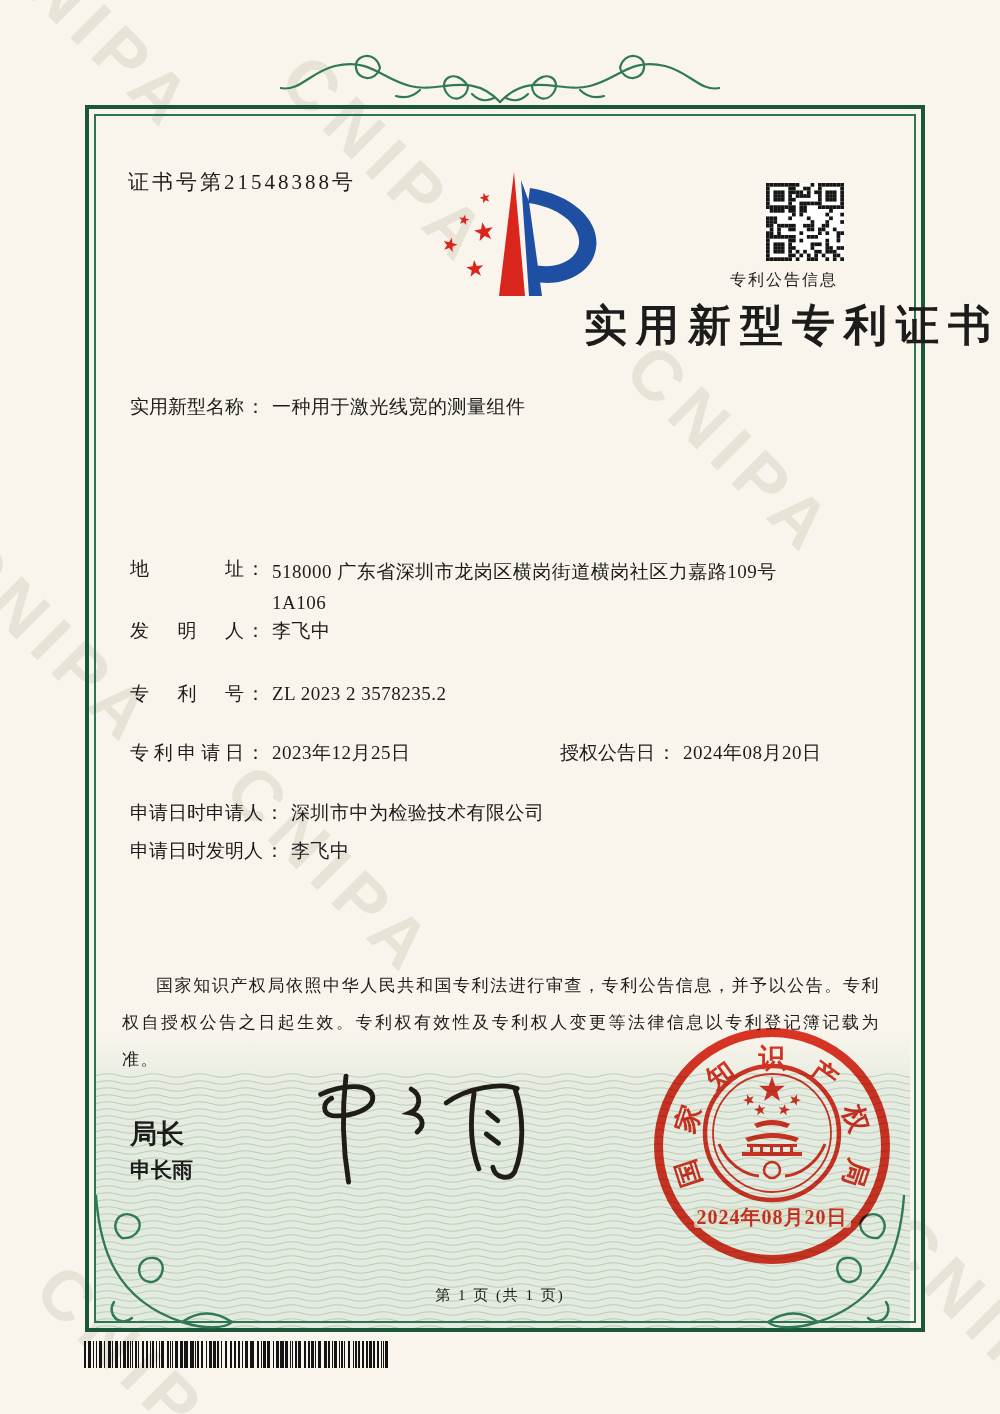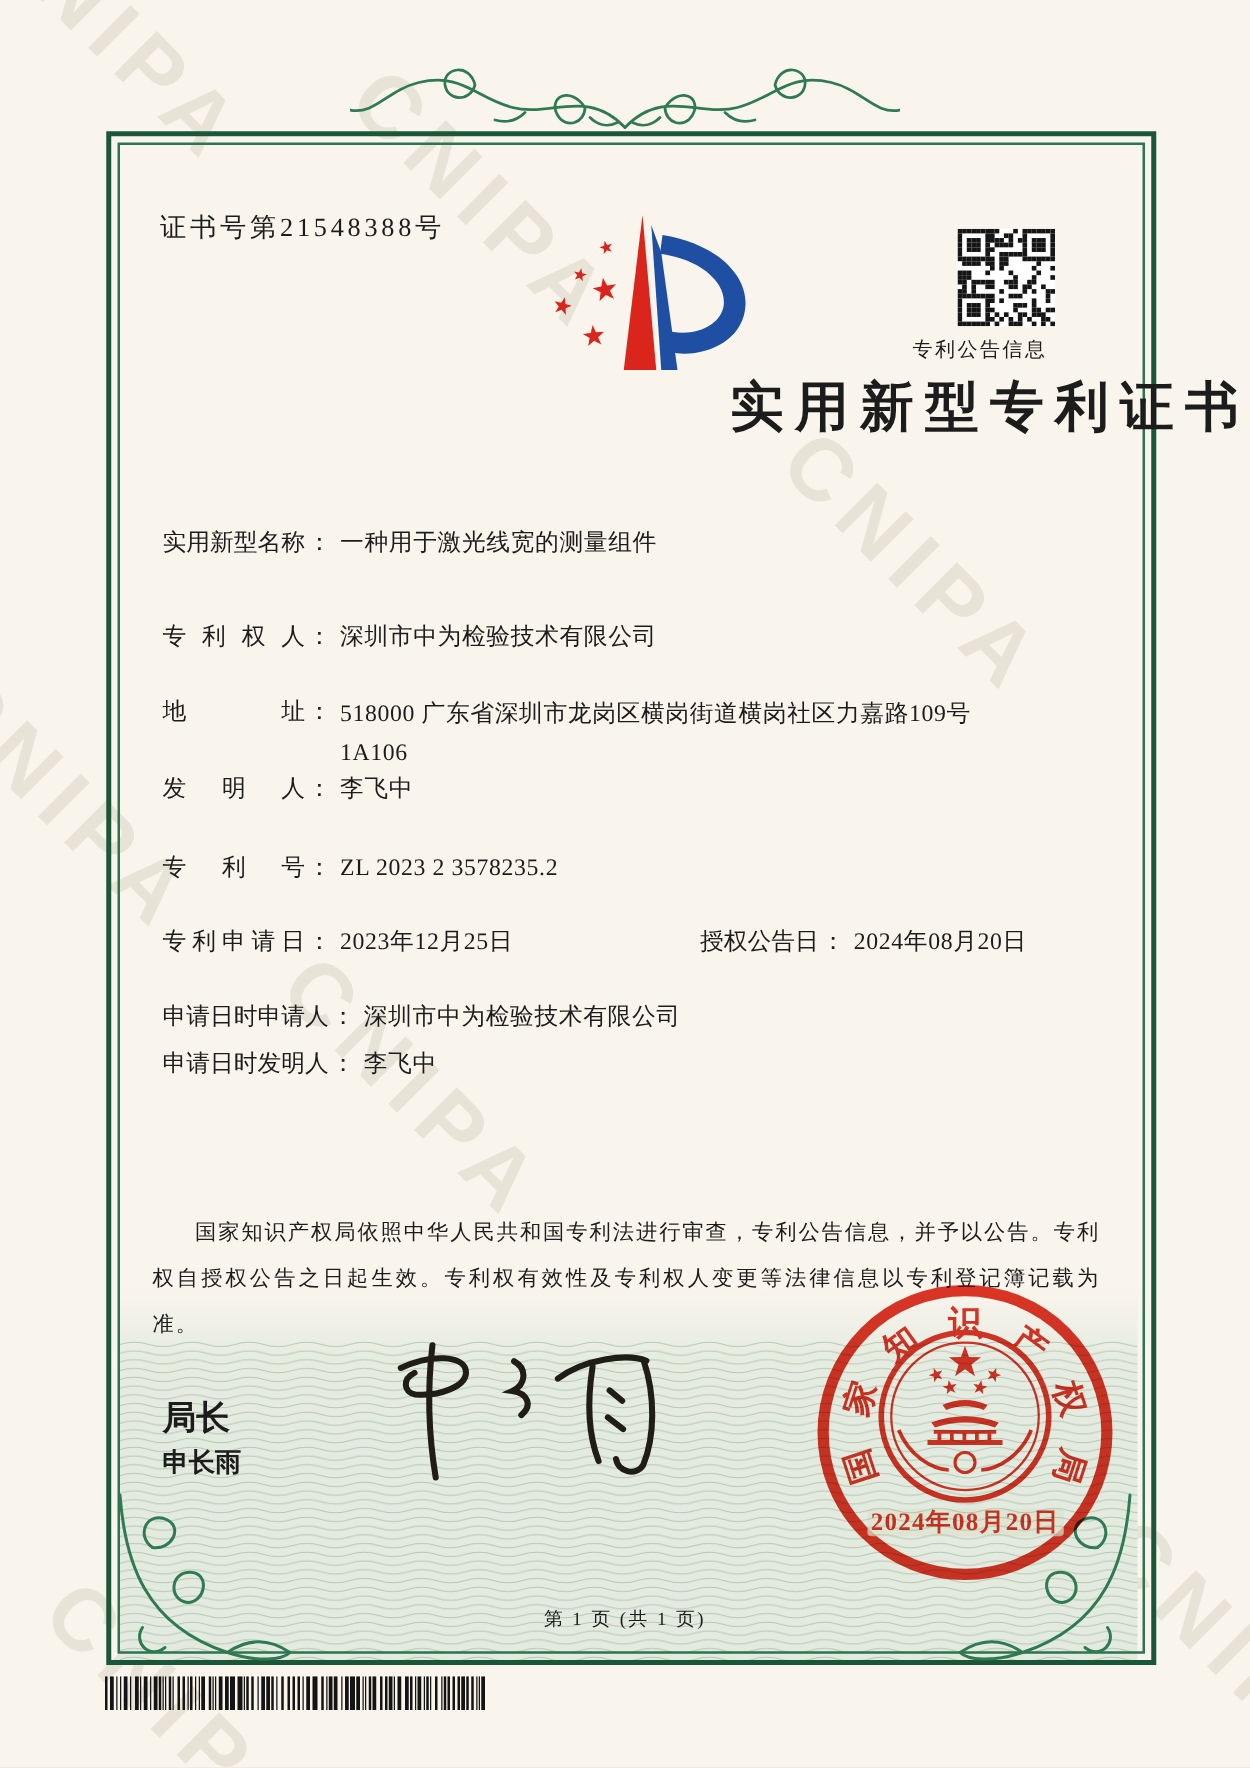--- a/index.html
+++ b/index.html
@@ -362,25 +362,22 @@
       <rect x="42.29" y="70.48" width="3.52" height="3.52" fill="#151515"></rect>
       <rect x="45.81" y="70.48" width="3.52" height="3.52" fill="#151515"></rect>
       <rect x="56.38" y="70.48" width="3.52" height="3.52" fill="#151515"></rect>
       <rect x="63.43" y="70.48" width="3.52" height="3.52" fill="#151515"></rect>
       <rect x="70.48" y="70.48" width="3.52" height="3.52" fill="#151515"></rect>
     </svg>
   <div class="qr-caption">专利公告信息</div>
 
   <div class="doc-title">实用新型专利证书</div>
 
-  <div class="row" style="left:130px;top:421px">
+  <div class="row" style="left:130px;top:394px">
     <span class="lbl w6">实用新型名称</span><span class="colon">：</span><span class="val">一种用于激光线宽的测量组件</span>
-  </div>
-  <div class="row" style="left:130px;top:496px">
-    <span class="lbl w6">专利权人</span><span class="colon">：</span><span class="val">深圳市中为检验技术有限公司</span>
   </div>
   <div class="row" style="left:130px;top:556px">
     <span class="lbl w6">地址</span><span class="colon">：</span><span class="val val-pre" style="max-width:600px;white-space:pre-line">518000 广东省深圳市龙岗区横岗街道横岗社区力嘉路109号
 1A106</span>
   </div>
   <div class="row" style="left:130px;top:618px">
     <span class="lbl w6">发明人</span><span class="colon">：</span><span class="val">李飞中</span>
   </div>
 
   <div class="row" style="left:130px;top:681px">

